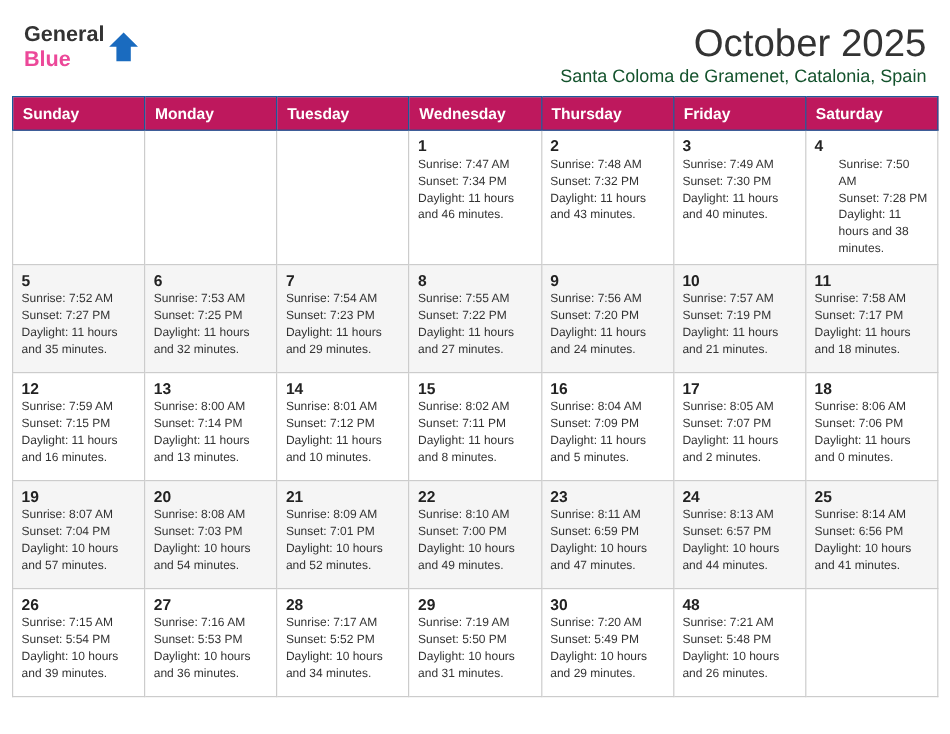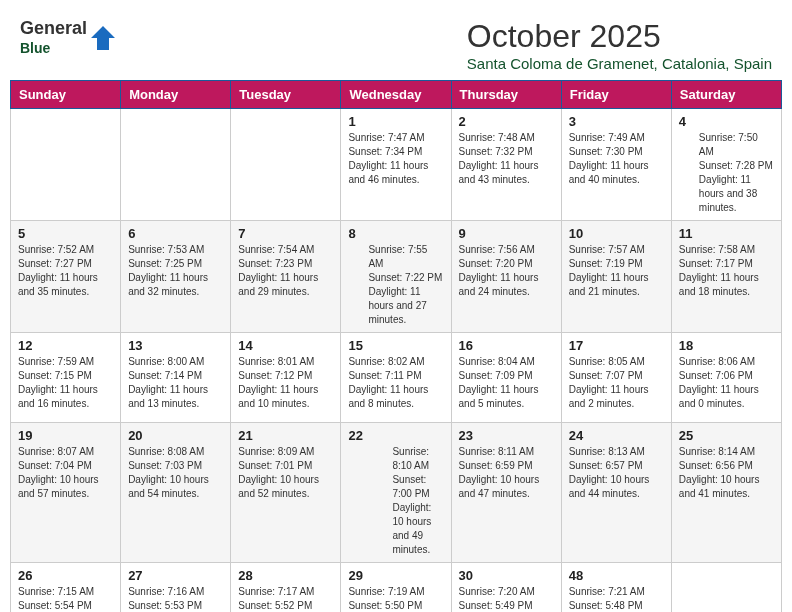--- a/index.html
+++ b/index.html
@@ -19,30 +19,31 @@
     .logo {
       display: flex;
       align-items: center;
     }
     .logo-text-general {
       font-size: 18px;
       font-weight: bold;
       color: #333;
     }
     .logo-text-blue {
-      font-size: 14px;
+      font-size: 18px;
       font-weight: bold;
-      color: #14532d;
+      color: #ec4899;
     }
     .logo-icon {
       width: 28px;
       height: 28px;
       margin-left: 2px;
     }
     .title-block {
+      text-align: right;
     }
     .month-year {
       font-size: 32px;
       color: #333;
       font-weight: normal;
     }
     .location {
       font-size: 15px;
       color: #14532d;
     }
@@ -163,21 +164,21 @@
 Daylight: 11 hours and 32 minutes.</div>
         </td>
         <td>
           <div class="day-number">7</div>
           <div class="day-detail" style="white-space: pre-line;">Sunrise: 7:54 AM
 Sunset: 7:23 PM
 Daylight: 11 hours and 29 minutes.</div>
         </td>
         <td>
           <div class="day-number">8</div>
-          <div class="day-detail" style="white-space: pre-line; margin-left: 20px;">Sunrise: 7:55 AM
+          <div class="day-detail" style="white-space: pre-line;">Sunrise: 7:55 AM
 Sunset: 7:22 PM
 Daylight: 11 hours and 27 minutes.</div>
         </td>
         <td>
           <div class="day-number">9</div>
           <div class="day-detail" style="white-space: pre-line;">Sunrise: 7:56 AM
 Sunset: 7:20 PM
 Daylight: 11 hours and 24 minutes.</div>
         </td>
         <td>
@@ -251,21 +252,21 @@
 Daylight: 10 hours and 54 minutes.</div>
         </td>
         <td>
           <div class="day-number">21</div>
           <div class="day-detail" style="white-space: pre-line;">Sunrise: 8:09 AM
 Sunset: 7:01 PM
 Daylight: 10 hours and 52 minutes.</div>
         </td>
         <td>
           <div class="day-number">22</div>
-          <div class="day-detail" style="white-space: pre-line; margin-left: 44px;">Sunrise: 8:10 AM
+          <div class="day-detail" style="white-space: pre-line;">Sunrise: 8:10 AM
 Sunset: 7:00 PM
 Daylight: 10 hours and 49 minutes.</div>
         </td>
         <td>
           <div class="day-number">23</div>
           <div class="day-detail" style="white-space: pre-line;">Sunrise: 8:11 AM
 Sunset: 6:59 PM
 Daylight: 10 hours and 47 minutes.</div>
         </td>
         <td>

